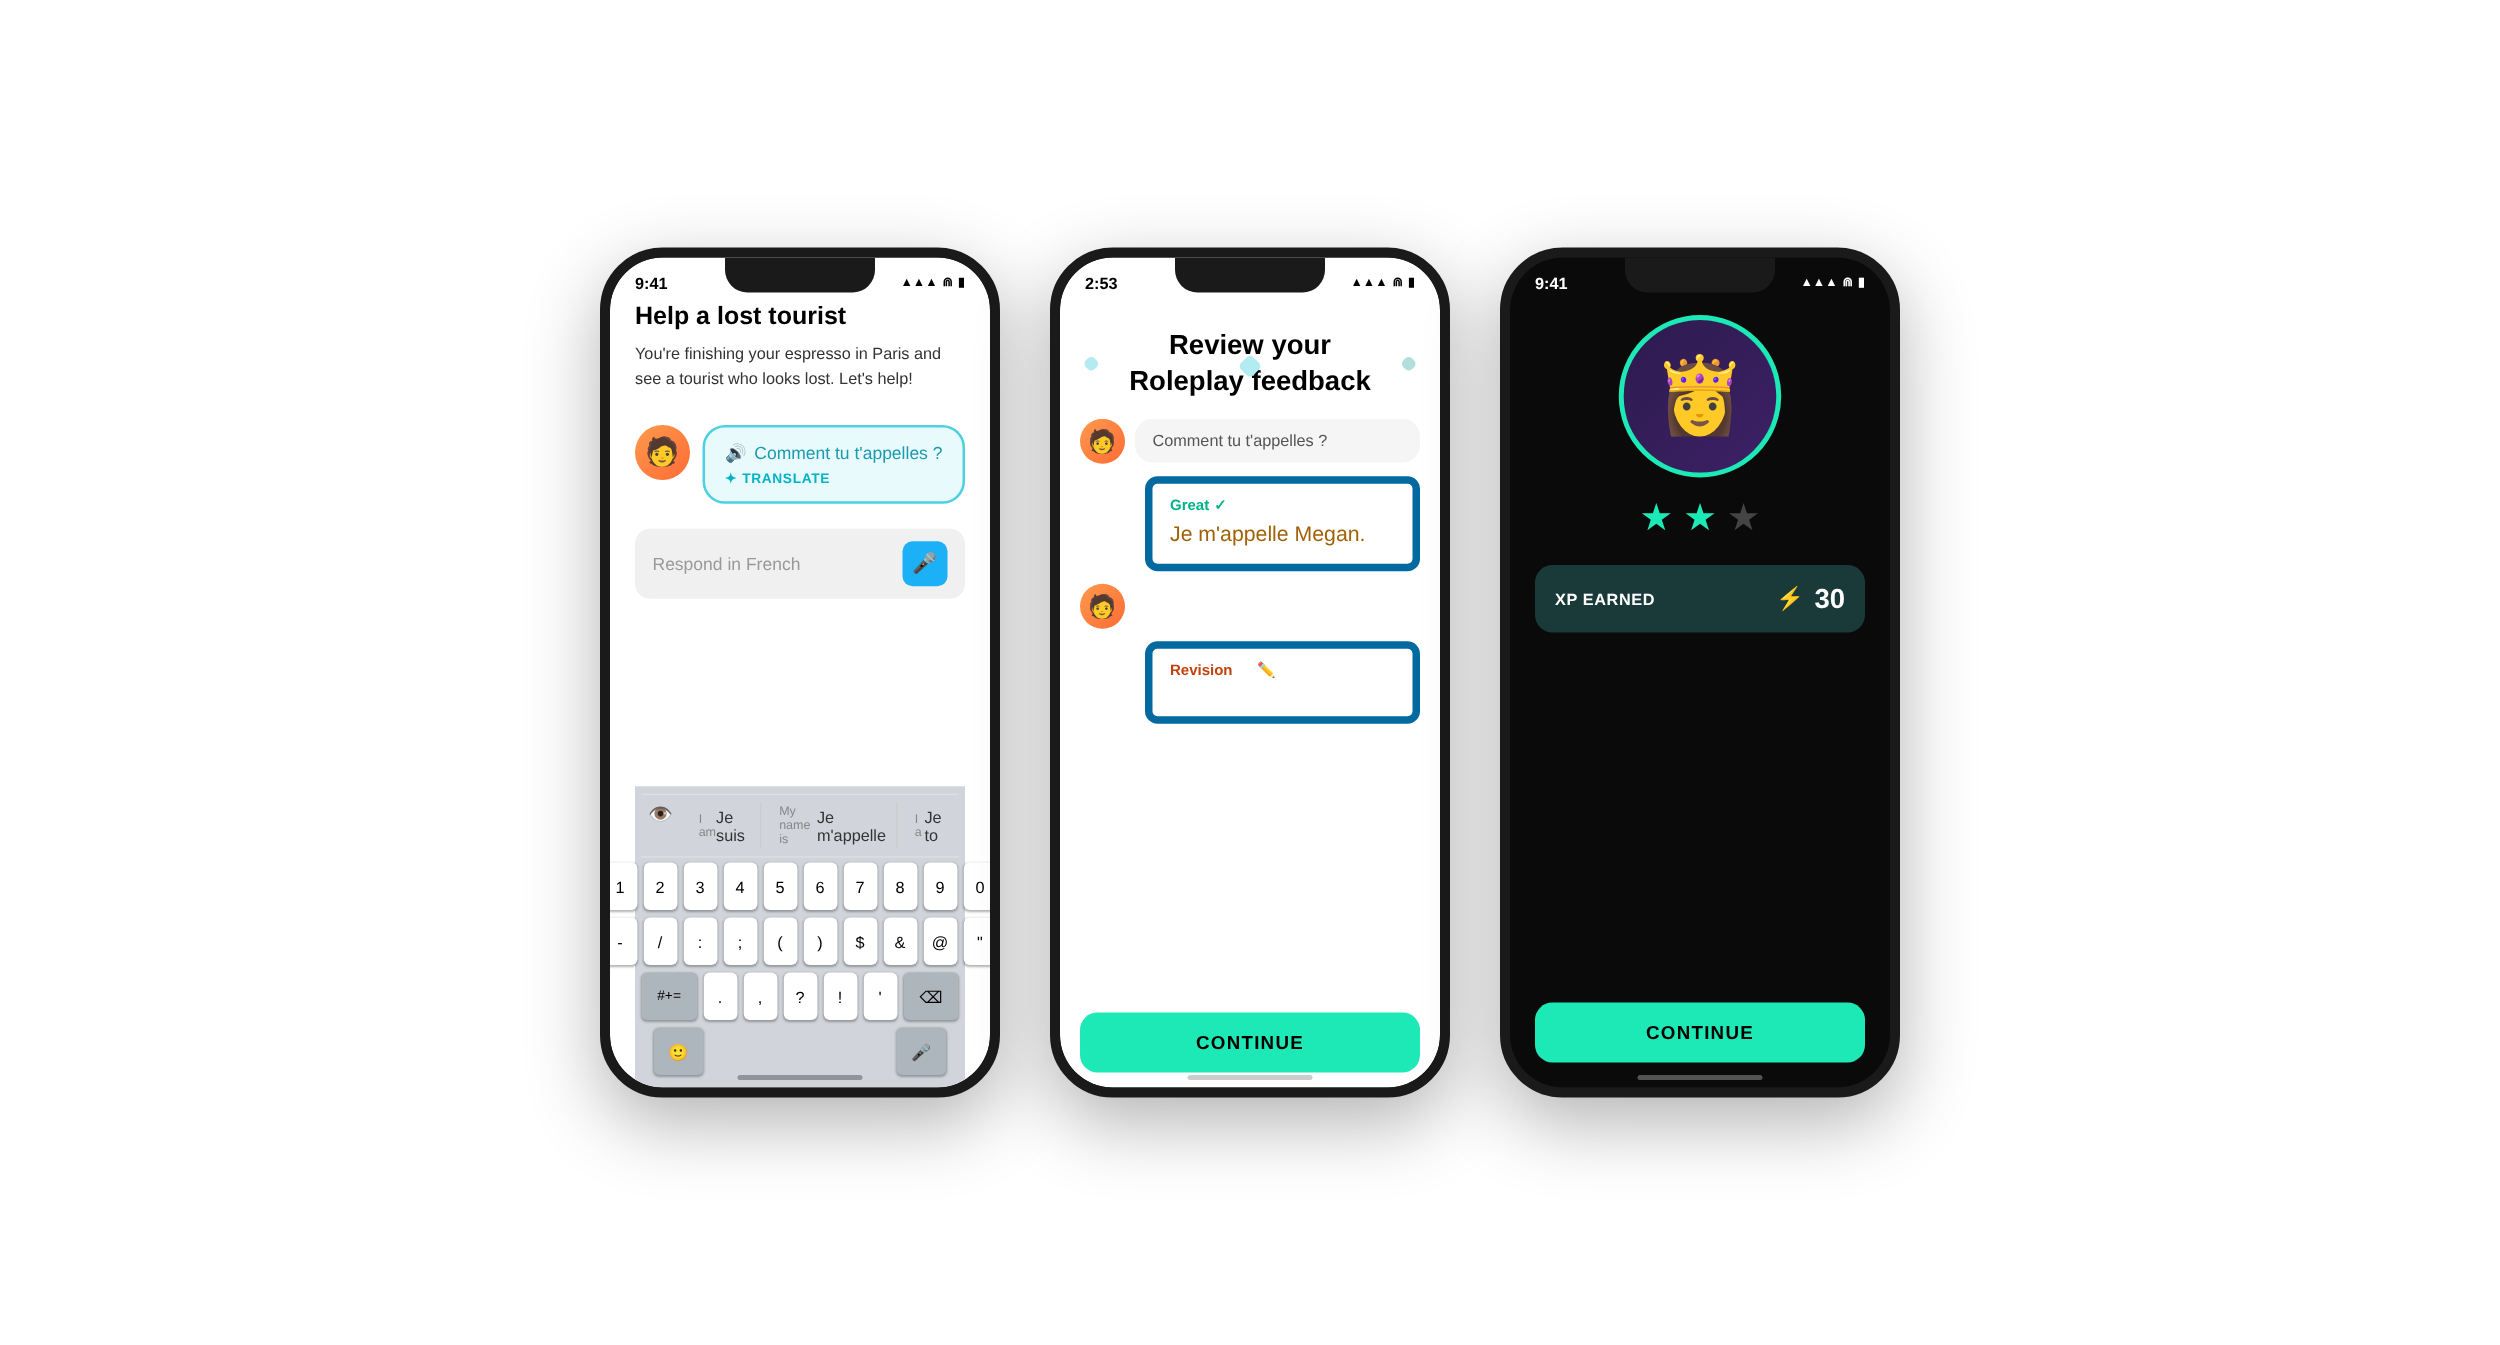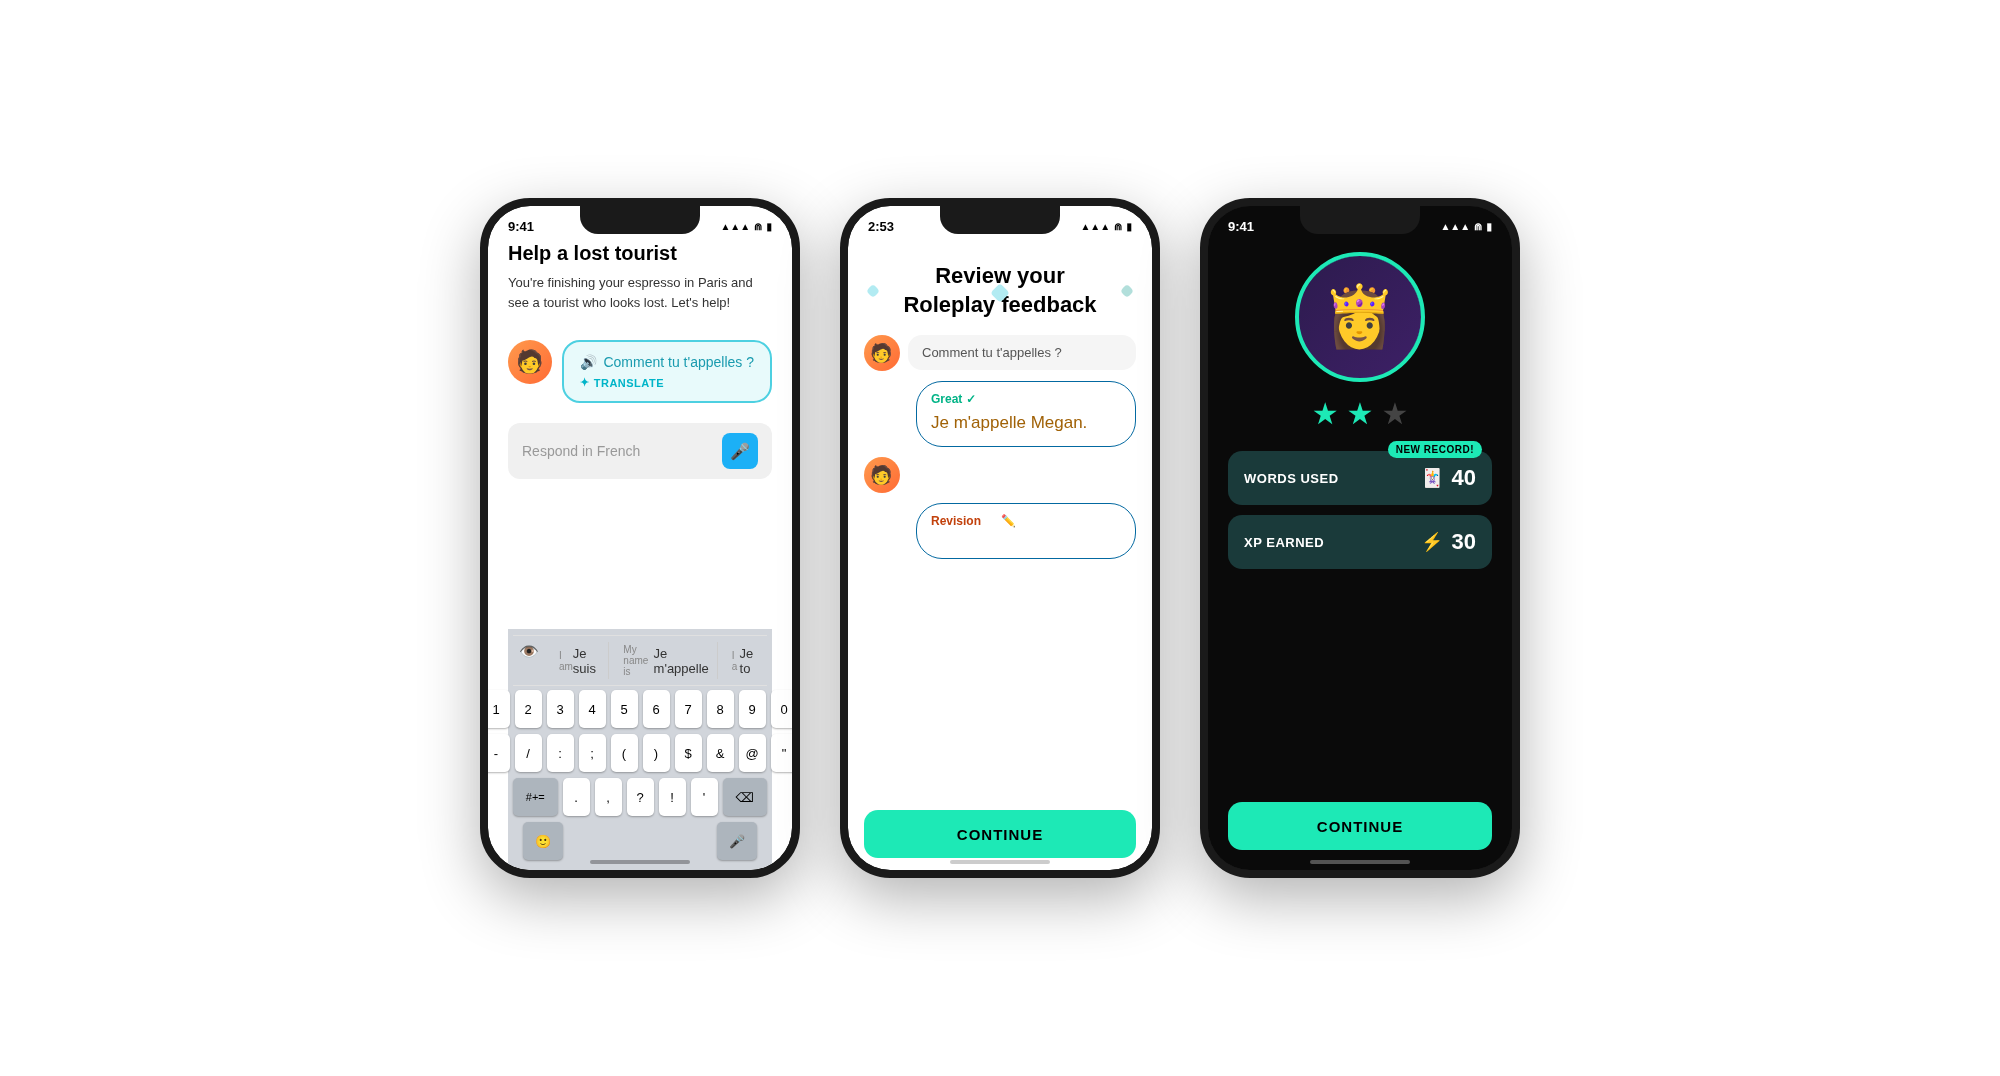--- a/index.html
+++ b/index.html
@@ -242,22 +242,22 @@
       background: #f5f5f5;
       border-radius: 14px;
       padding: 10px 14px;
       flex: 1;
       font-size: 13px;
       color: #555;
     }
 
     .review-answer-bubble {
       background: #ffffff;
-      border: 1px solid #0369a1;
-      border-radius: 26px;
+      border: 6px solid #0369a1;
+      border-radius: 10px;
       padding: 10px 14px;
       margin-left: 52px;
       margin-bottom: 10px;
     }
 
     .grade-label {
       font-size: 12px;
       font-weight: 700;
       color: #00b386;
       margin-bottom: 4px;
@@ -629,28 +629,20 @@
         <div class="avatar-ring">
           <span class="character-emoji">👸</span>
         </div>
 
         <div class="stars-row">
           <span class="star" style="color:#1de9b6;">★</span>
           <span class="star" style="color:#1de9b6;">★</span>
           <span class="star" style="color:#444;">★</span>
         </div>
 
-        <div class="stat-card">
-          <div class="new-record-badge">NEW RECORD!</div>
-          <span class="stat-label">WORDS USED</span>
-          <div class="stat-value-area">
-            <span class="stat-icon">🃏</span>
-            <span class="stat-value">40</span>
-          </div>
-        </div>
 
         <div class="stat-card">
           <span class="stat-label">XP EARNED</span>
           <div class="stat-value-area">
             <span class="stat-icon">⚡</span>
             <span class="stat-value">30</span>
           </div>
         </div>
 
       </div>

